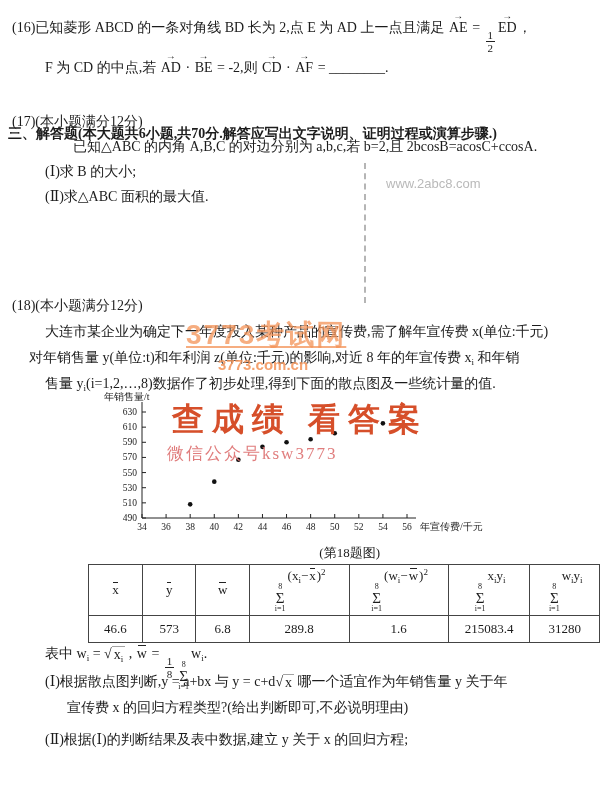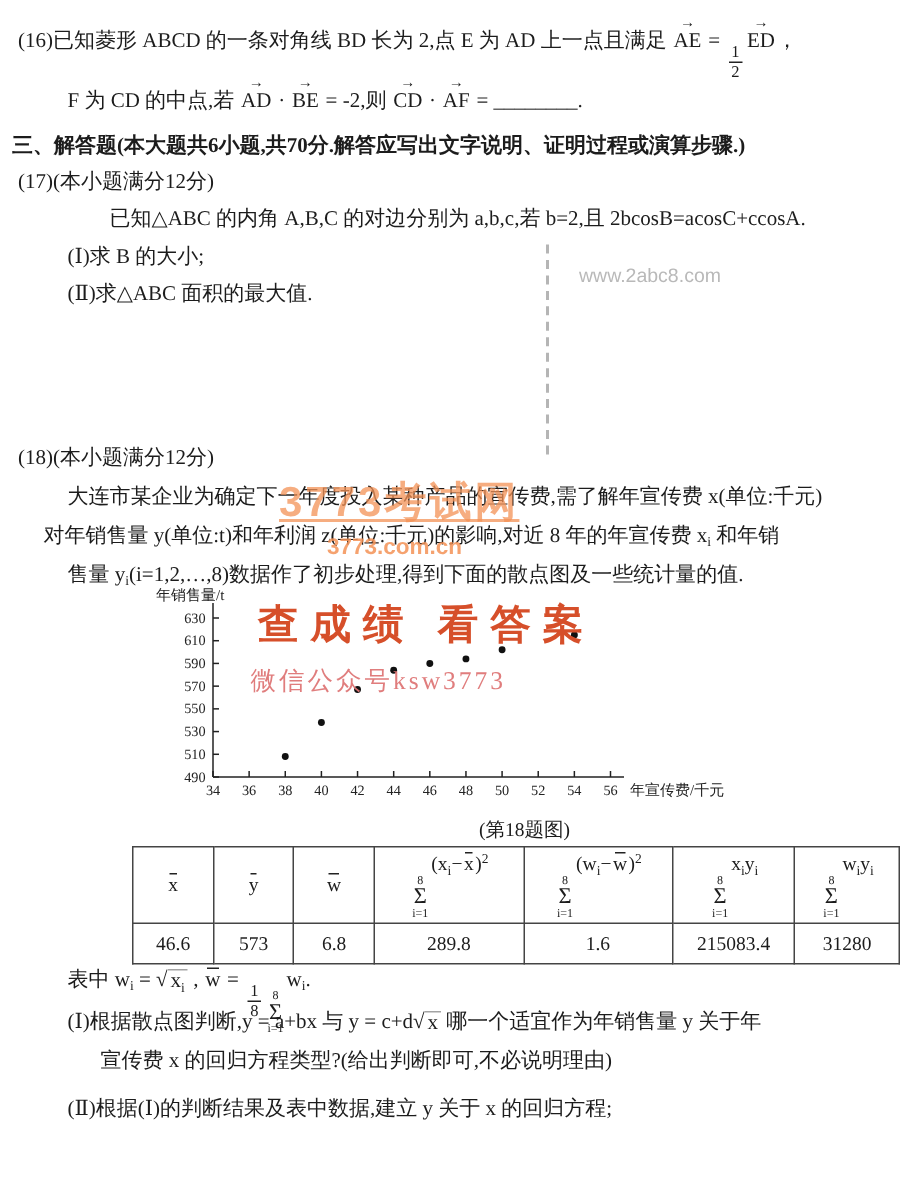--- a/index.html
+++ b/index.html
@@ -1,20 +1,20 @@
 <!DOCTYPE html>
 <html><head>
 <meta charset="utf-8">
 <style>
   html,body{margin:0;padding:0;background:#ffffff;}
   .page{position:relative;width:600px;height:785px;background:#ffffff;color:#1c1c1c;
         font-family:"Liberation Serif","DejaVu Serif",serif;font-size:14px;overflow:hidden;}
   .abs{position:absolute;}
   .line{line-height:20px;white-space:nowrap;}
-  .bold{font-weight:bold;}
+  .bold{font-weight:bold;margin-top:36px;}
   sub{font-size:9px;vertical-align:-3px;}
   sup{font-size:9px;vertical-align:5px;}
   .vec{position:relative;display:inline-block;line-height:1.1;padding:0 1px;}
   .vec::after{content:"→";position:absolute;left:0;right:0;top:-9px;font-size:10px;line-height:9px;text-align:center;}
   .bar{position:relative;display:inline-block;line-height:1.1;padding:0 1px;}
   .bar::after{content:"";position:absolute;left:2px;right:2px;top:-1px;border-top:1px solid #222;}
   .frac{display:inline-flex;flex-direction:column;text-align:center;vertical-align:-7px;
         font-size:11px;line-height:12px;margin:0 2px;}
   .frac .fn{border-bottom:1px solid #222;padding:0 2px;}
   .frac .fd{padding:0 2px;}
@@ -31,21 +31,21 @@
   table.stats th:nth-child(1),table.stats th:nth-child(2),table.stats th:nth-child(3){width:44px;}
   table.stats th:nth-child(4),table.stats th:nth-child(5){width:92px;}
   table.stats th:nth-child(6){width:72px;}
   table.stats th:nth-child(7){width:60px;}
   svg{font-family:inherit;}
   .fold{border-left:2px dashed #b5b5b5;width:0;}
   .wm-site{color:#b9b9b9;font-family:"Liberation Sans",sans-serif;font-size:13px;}
   .wm-brand{color:rgba(243,146,86,0.75);font-size:28px;font-weight:bold;letter-spacing:2px;
             font-family:"Liberation Sans",sans-serif;text-decoration:underline;}
   .wm-url{color:rgba(243,146,86,0.85);font-size:15px;font-weight:bold;font-family:"Liberation Sans",sans-serif;}
-  .wm-slogan{color:#d64f2a;font-size:27px;font-weight:bold;letter-spacing:8px;}
+  .wm-slogan{color:#d64f2a;font-size:32px;font-weight:bold;letter-spacing:8px;}
   .wm-wechat{color:rgba(222,118,118,0.95);font-size:17px;letter-spacing:2px;}
   .caption{font-size:13px;text-align:right;}
 </style>
 </head>
 <body>
 
 <div class="page">
 
   <div class="abs line" style="top:18px;left:12px;"><span>(16)已知菱形 ABCD 的一条对角线 BD 长为 2,点 E 为 AD 上一点且满足 </span><span class="vec">AE</span><span> = </span><span class="frac">
         <span class="fn">1</span>

